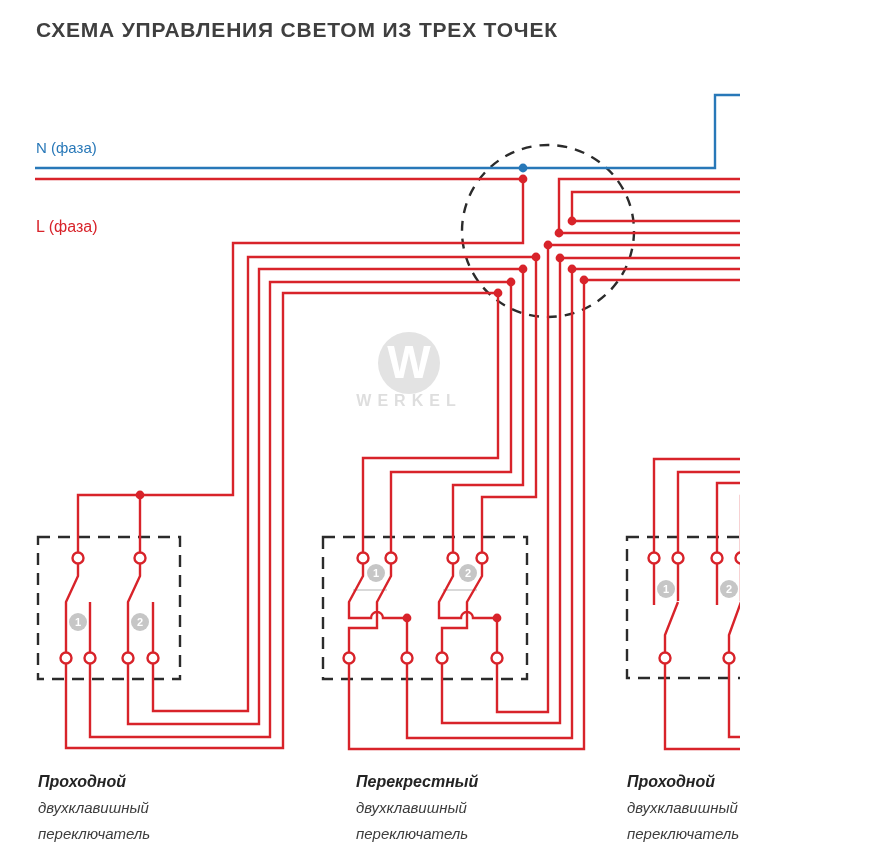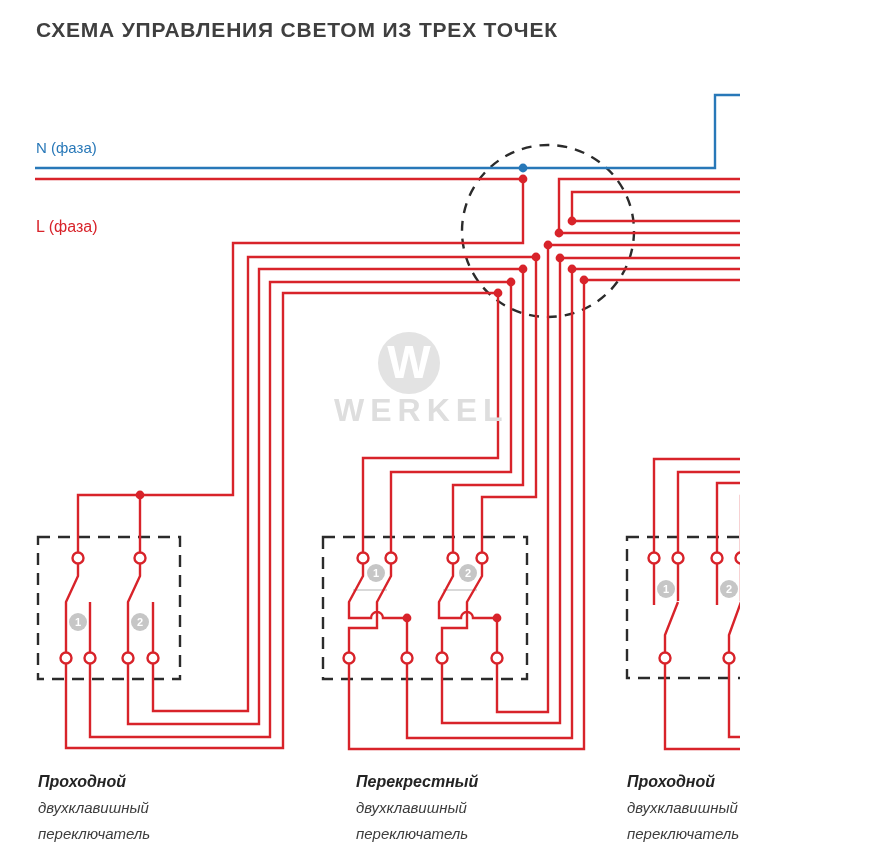--- a/index.html
+++ b/index.html
@@ -13,22 +13,22 @@
   .badge{position:absolute;width:18px;height:18px;border-radius:50%;background:#c6c6c6;
          color:#ffffff;font-size:11px;font-weight:bold;text-align:center;line-height:18px;}
   .caption{position:absolute;top:769px;line-height:26px;font-size:15px;color:#3d3d3d;font-style:italic;}
   .caption .l1{font-weight:bold;font-size:16px;color:#242424;}
   #cap-left{left:38px;}
   #cap-mid{left:356px;}
   #cap-right{left:627px;}
   #wm-circle{position:absolute;left:378px;top:332px;width:62px;height:62px;border-radius:50%;
              background:#e3e3e3;color:#ffffff;font-size:46px;font-weight:bold;
              text-align:center;line-height:60px;}
-  #wm-text{position:absolute;left:334px;top:392px;width:150px;text-align:left;
-           font-size:32px;font-weight:bold;letter-spacing:6px;color:#dedede;}
+  #wm-text{position:absolute;left:334px;top:392px;width:150px;text-align:center;
+           font-size:16px;font-weight:bold;letter-spacing:6px;color:#dedede;}
 </style>
 </head>
 <body>
 
 <div id="stage">
 
   <svg id="schematic" width="872" height="864" viewBox="0 0 872 864">
 
     <circle cx="548" cy="231" r="86" fill="none" stroke="#2b2b2b" stroke-width="2.4" stroke-dasharray="10 8"></circle>
 

